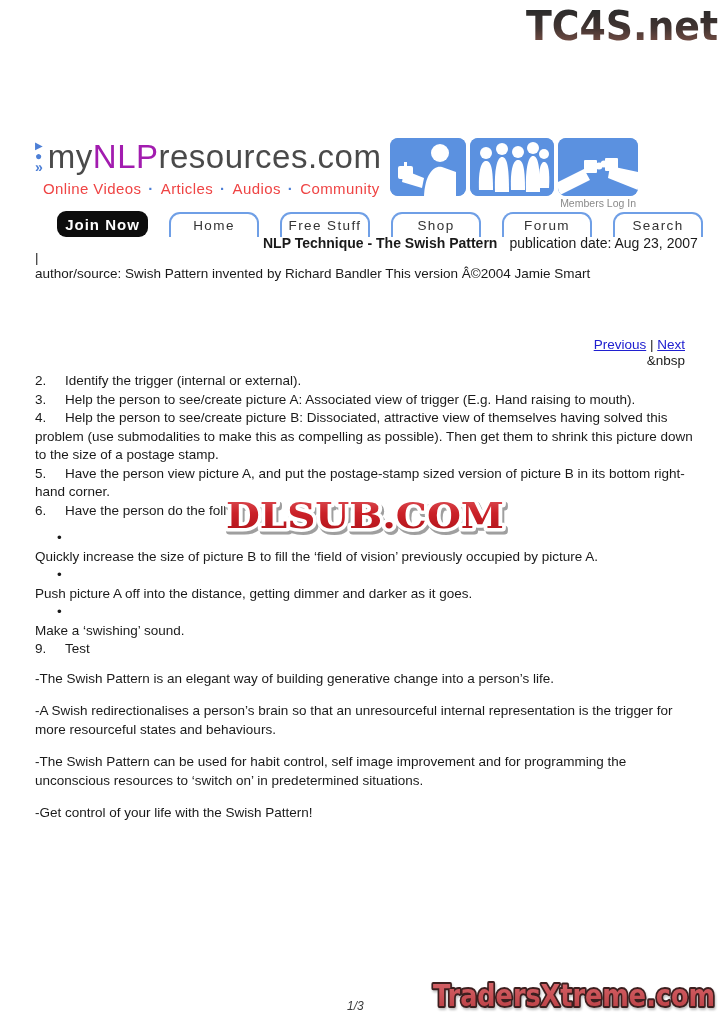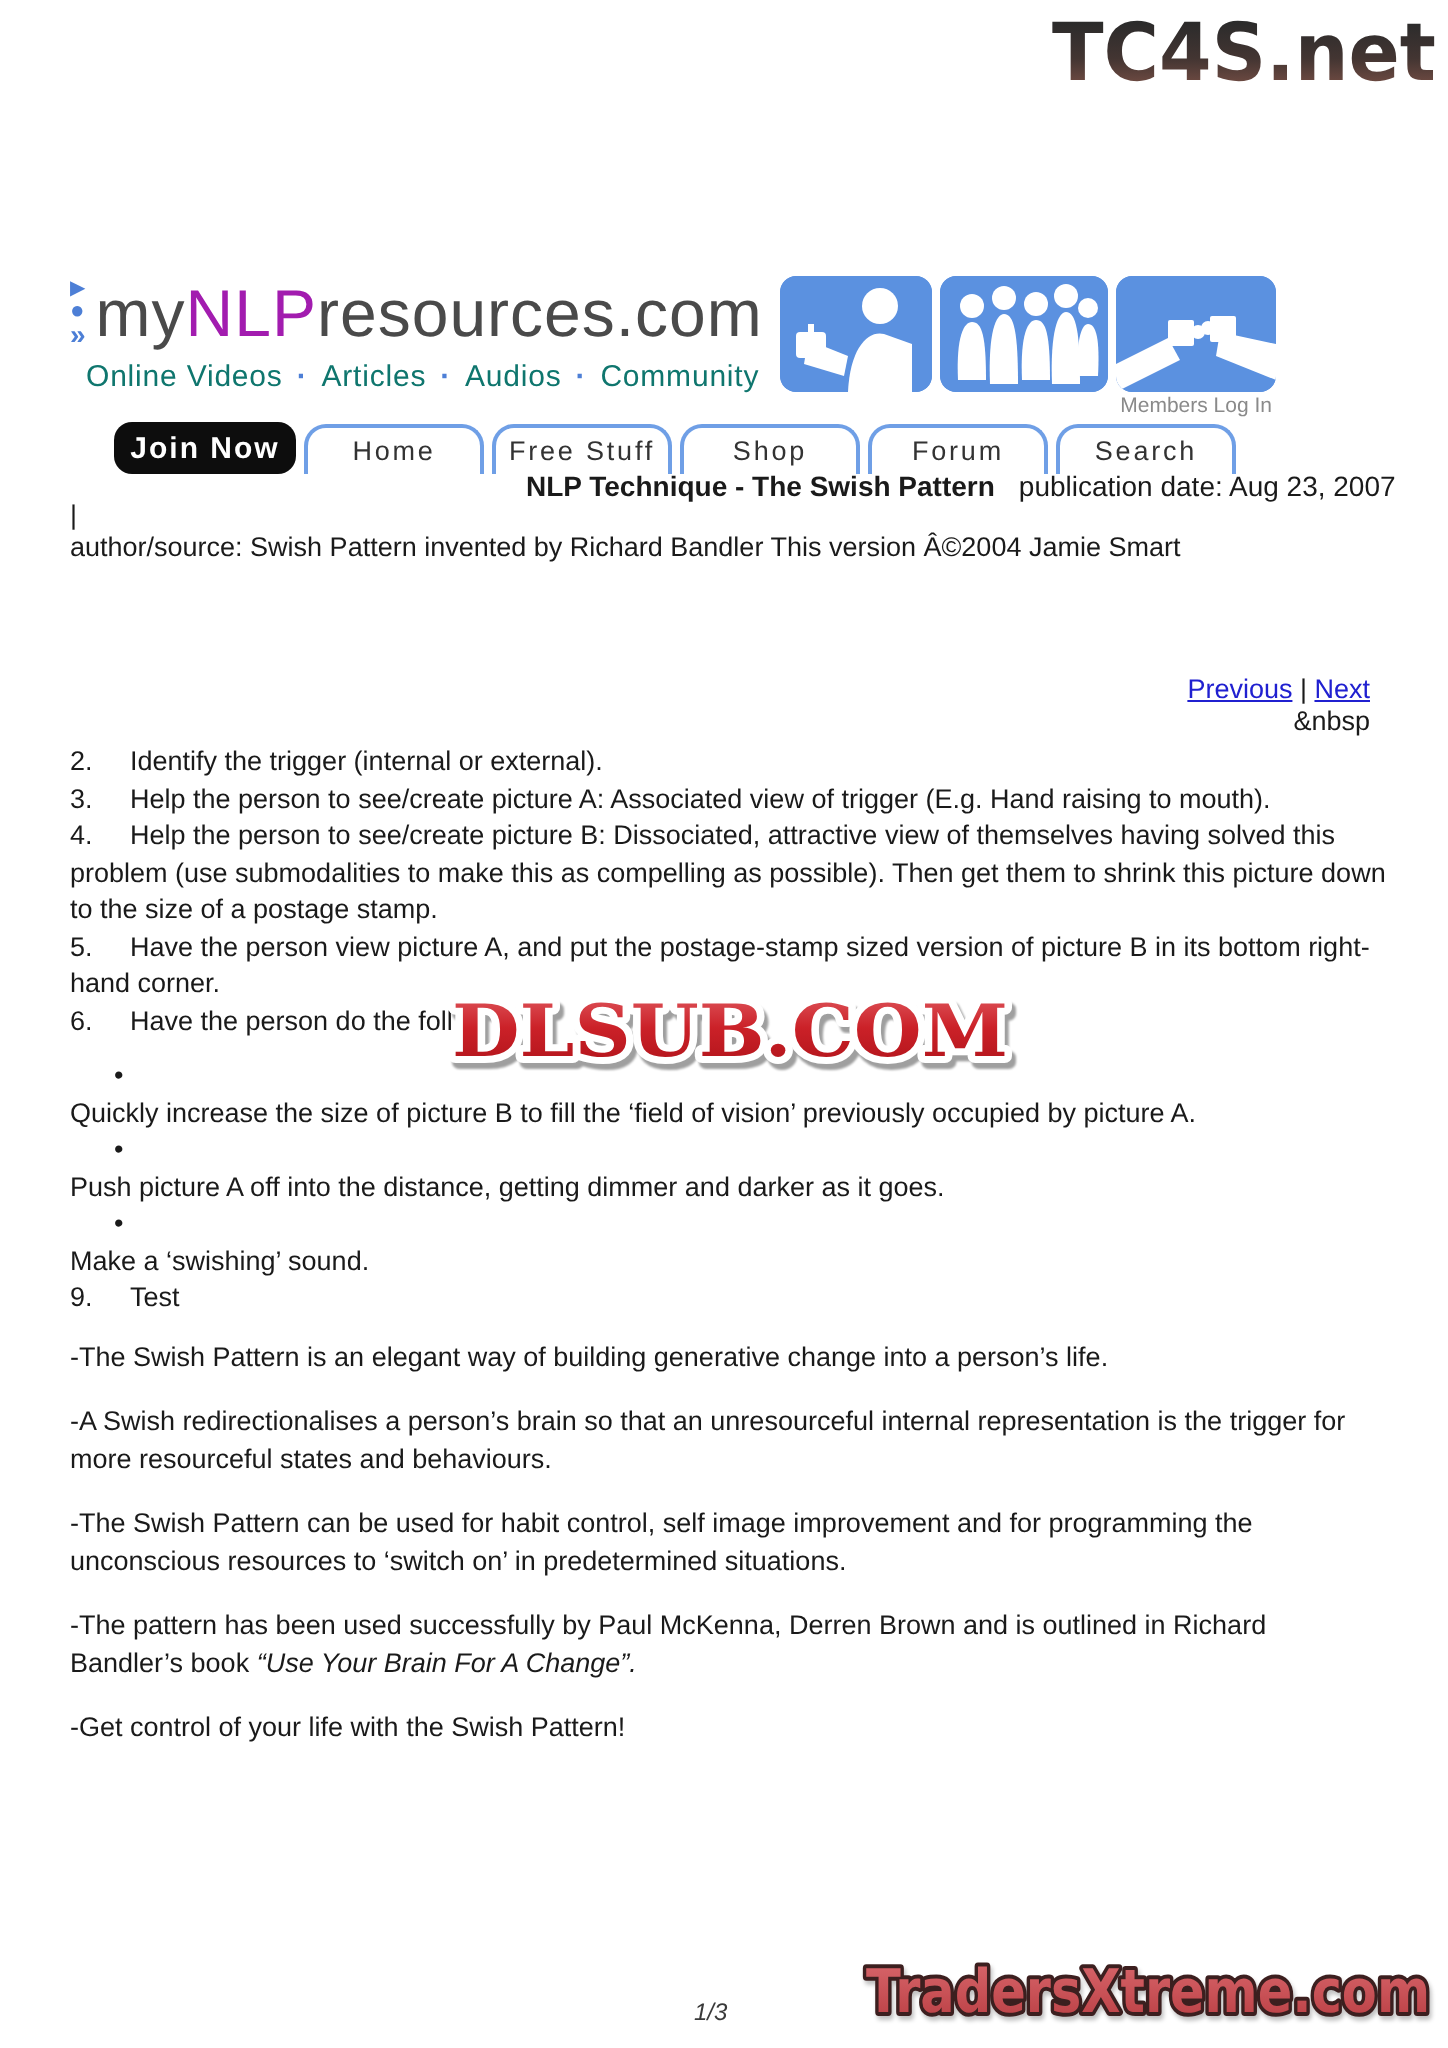--- a/index.html
+++ b/index.html
@@ -14,31 +14,31 @@
   
   .site-logo { position: absolute; left: 35px; top: 138px; cursor: pointer; }
   .logo-row { display: flex; align-items: center; }
   .logo-icon-col { display: flex; flex-direction: column; align-items: flex-start; margin-right: 5px; color: #4d7fd6; }
   .logo-icon-col span { line-height: 11px; font-size: 11px; }
   .icon-play::before { content: "\25B6"; font-size: 10px; }
   .icon-dot::before { content: "\25CF"; font-size: 12px; }
   .icon-ff::before { content: "\00BB"; font-weight: bold; font-size: 14px; }
   .logo-text { font-size: 33px; color: #4a4a4a; letter-spacing: 0.5px; }
   .logo-text .nlp { color: #a21caf; font-weight: normal; }
-  .logo-tagline { margin-top: 4px; margin-left: 8px; font-size: 15px; color: #0f766e; letter-spacing: 0.4px; }
+  .logo-tagline { margin-top: 4px; margin-left: 8px; font-size: 15px; color: #ef4444; letter-spacing: 0.4px; }
   .tagline-item { white-space: nowrap; }
   .tagline-item:not(:first-child)::before { content: "\00B7"; color: #4d7fd6; font-weight: bold; margin: 0 7px; }
 
   
   .thumbs { position: absolute; left: 390px; top: 138px; display: flex; gap: 4px; }
   .thumb { border-radius: 8px; background: #5b91e0; cursor: pointer; }
   .members-login { position: absolute; right: 88px; top: 197px; font-size: 10.5px; color: #8a8a8a; cursor: pointer; }
 
   
-  .navbar { position: absolute; left: 57px; top: 211px; display: flex; gap: 4px; align-items: flex-end; }
+  .navbar { position: absolute; left: 57px; top: 211px; display: flex; gap: 21px; align-items: flex-end; }
   .join-btn { width: 91px; height: 26px; background: #0d0d0d; color: #fff; font-weight: bold; font-size: 15px;
               letter-spacing: 1px; border-radius: 9px; display: flex; align-items: center; justify-content: center; cursor: pointer; }
   .tab { width: 90px; height: 25px; background: #fff; border: 2px solid #6f9fe6; border-bottom: none;
          border-radius: 11px 11px 0 0; display: flex; align-items: center; justify-content: center;
          font-size: 13.5px; color: #333; letter-spacing: 1.4px; cursor: pointer; }
 
   
   .page-title { position: absolute; left: 263px; top: 235px; white-space: nowrap; font-size: 14px; }
   .page-title .t-bold { font-weight: bold; }
   .page-title .t-date { margin-left: 12px; }
@@ -165,21 +165,20 @@
     <div class="bullet-line"></div>
     <div>Make a ‘swishing’ sound.</div>
   </div>
 
   <div class="step"><span class="num">9.</span><span>Test</span></div>
 
   <div class="paras">
     <p>-The Swish Pattern is an elegant way of building generative change into a person’s life.</p>
     <p>-A Swish redirectionalises a person’s brain so that an unresourceful internal representation is the trigger for more resourceful states and behaviours.</p>
     <p>-The Swish Pattern can be used for habit control, self image improvement and for programming the unconscious resources to ‘switch on’ in predetermined situations.</p>
-    <p><span>-The pattern has been used successfully by Paul McKenna, Derren Brown and is outlined in Richard Bandler’s book </span><span class="book-title">“Use Your Brain For A Change”.</span></p>
     <p>-Get control of your life with the Swish Pattern!</p>
   </div>
 </div>
 
 <svg class="dlsub" width="292" height="50">
   <defs>
     <linearGradient id="dlsubGrad" x1="0" y1="0" x2="0" y2="1">
       <stop offset="0" stop-color="#e05a60"></stop>
       <stop offset="0.45" stop-color="#cb2128"></stop>
       <stop offset="1" stop-color="#ad1219"></stop>

